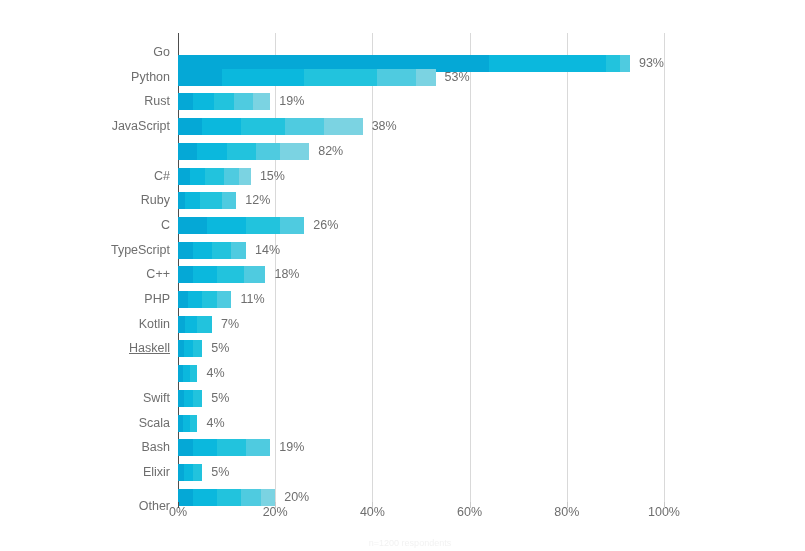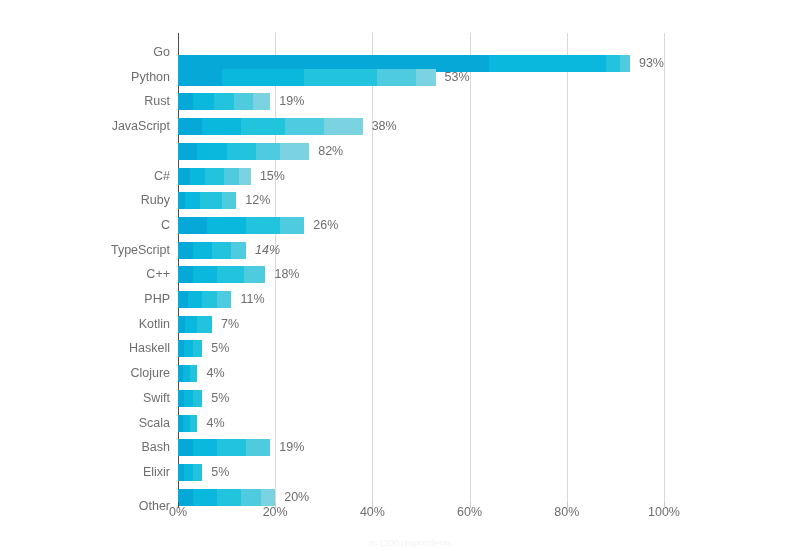--- a/index.html
+++ b/index.html
@@ -151,22 +151,21 @@
       <div class="cat-label" style="top: 35.7px;">Python</div>
       <div class="cat-label" style="top: 85.1px;">JavaScript</div>
       <div class="cat-label" style="top: 60.4px;">Rust</div>
       <div class="cat-label" style="top: 134.5px;">C#</div>
       <div class="cat-label" style="top: 159.2px;">Ruby</div>
       <div class="cat-label" style="top: 183.9px;">C</div>
       <div class="cat-label" style="top: 208.6px;">TypeScript</div>
       <div class="cat-label" style="top: 233.3px;">C++</div>
       <div class="cat-label" style="top: 282.7px;">Kotlin</div>
       <div class="cat-label" style="top: 258px;">PHP</div>
-      <div class="cat-label" style="top: 307.4px;">Haskell</div>
-      <div class="cat-label" style="top: 332.1px;">Clojure</div>
+      <div class="cat-label" style="top: 307.4px; text-decoration: underline;">Haskell</div>
       <div class="cat-label" style="top: 356.8px;">Swift</div>
       <div class="cat-label" style="top: 381.5px;">Scala</div>
       <div class="cat-label" style="top: 406.2px;">Bash</div>
       <div class="cat-label" style="top: 430.9px;">Elixir</div>
       <div class="cat-label" style="top: 465px;">Other</div>
     </div>
 
   <div class="plot-area">
     <div class="axis-line-y"></div>
     <div class="gridlines">
@@ -247,21 +246,21 @@
         </div>
         <div class="row" style="top: 183.9px;">
           <div class="bar">
             <div class="seg" style="width: 29.16px; background: rgb(5, 168, 214);"></div>
             <div class="seg" style="width: 38.88px; background: rgb(11, 184, 221);"></div>
             <div class="seg" style="width: 34.02px; background: rgb(34, 195, 221);"></div>
             <div class="seg" style="width: 24.3px; background: rgb(79, 203, 224);"></div>
           </div>
           <div class="value-label" style="left: 135.36px;">26%</div>
         </div>
-        <div class="row" style="top: 208.6px; font-style: italic;">
+        <div class="row" style="top: 208.6px;">
           <div class="bar">
             <div class="seg" style="width: 14.58px; background: rgb(5, 168, 214);"></div>
             <div class="seg" style="width: 19.44px; background: rgb(11, 184, 221);"></div>
             <div class="seg" style="width: 19.44px; background: rgb(34, 195, 221);"></div>
             <div class="seg" style="width: 14.58px; background: rgb(79, 203, 224);"></div>
           </div>
           <div class="value-label" style="left: 77.04px;">14%</div>
         </div>
         <div class="row" style="top: 233.3px;">
           <div class="bar">

